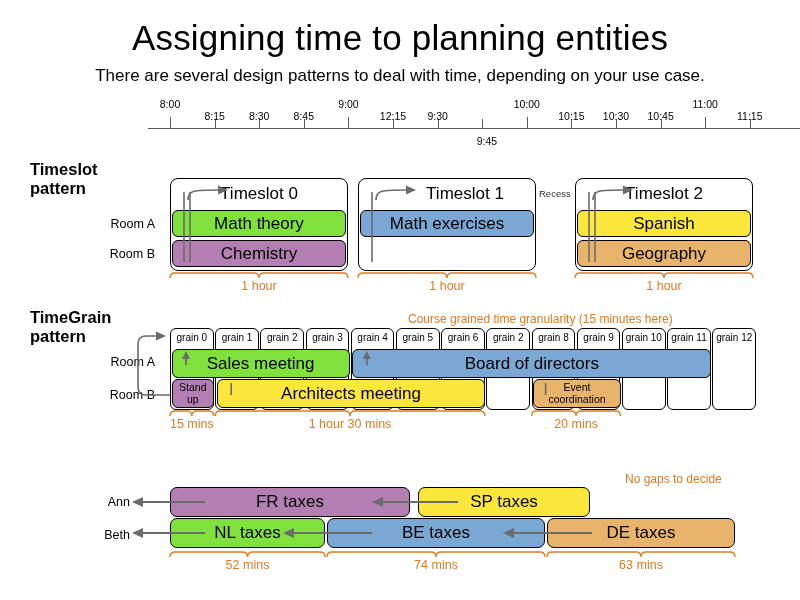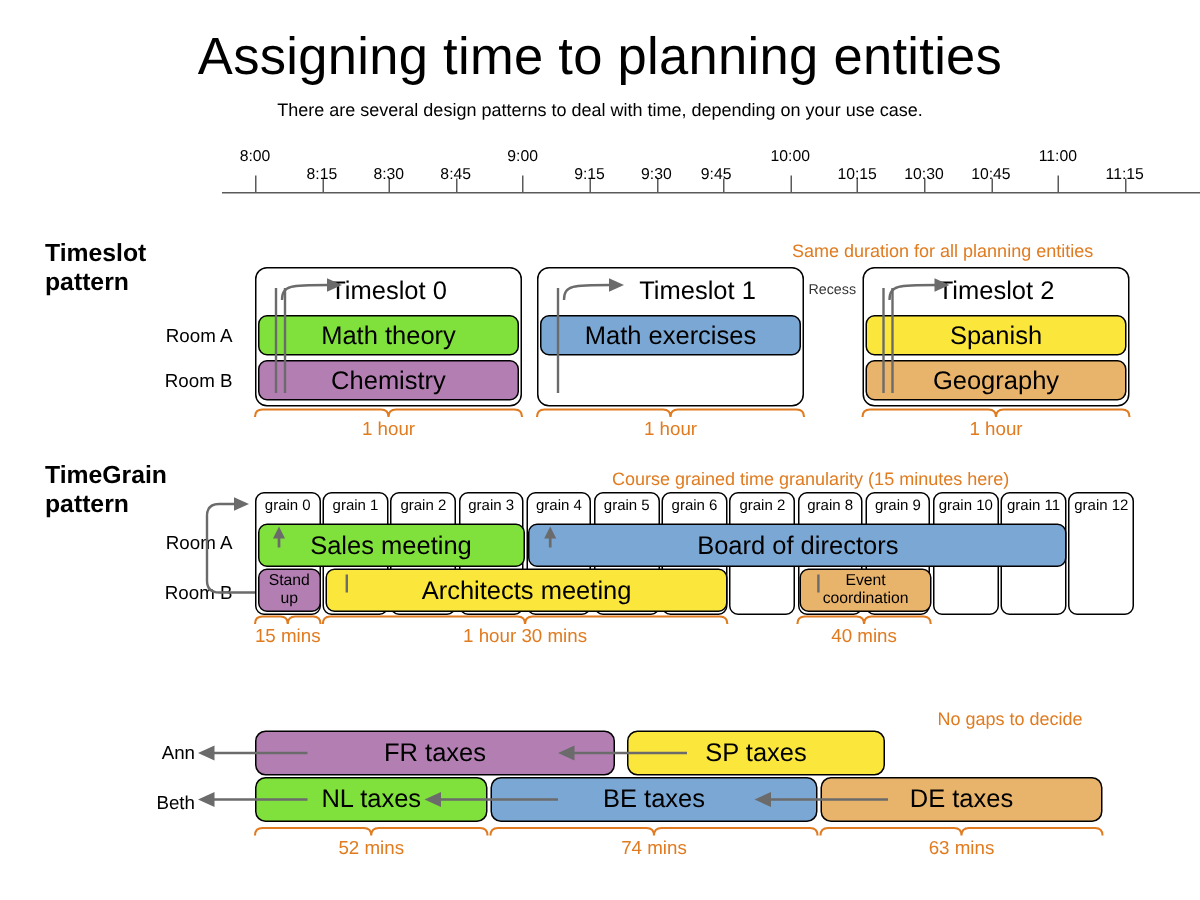--- a/index.html
+++ b/index.html
@@ -11,21 +11,21 @@
   #stage{position:absolute;left:0;top:0;width:800px;height:600px;}
   .abs{position:absolute;}
 
   
   .title{
     left:0;top:18px;width:800px;text-align:center;
     font-size:35px;font-weight:400;letter-spacing:.2px;
   }
   .subtitle{
     left:0;top:66px;width:800px;text-align:center;
-    font-size:12px;font-weight:400;
+    font-size:17px;font-weight:400;
   }
 
   
   .axis-line{
     left:148px;top:128px;width:652px;height:1px;background:#5a5a5a;
   }
   .tick{
     width:1px;height:9px;background:#5a5a5a;top:119px;
   }
   .tick-label{
@@ -80,42 +80,41 @@
       <div class="abs tick-label hi" style="left:155px;width:30px;text-align:center;">8:00</div>
       <div class="abs tick" style="left:214.6px;height:9px;top:119px;"></div>
       <div class="abs tick-label lo" style="left:199.6px;width:30px;text-align:center;">8:15</div>
       <div class="abs tick" style="left:259.2px;height:9px;top:119px;"></div>
       <div class="abs tick-label lo" style="left:244.2px;width:30px;text-align:center;">8:30</div>
       <div class="abs tick" style="left:303.8px;height:9px;top:119px;"></div>
       <div class="abs tick-label lo" style="left:288.8px;width:30px;text-align:center;">8:45</div>
       <div class="abs tick" style="left:348.4px;height:11px;top:117px;"></div>
       <div class="abs tick-label hi" style="left:333.4px;width:30px;text-align:center;">9:00</div>
       <div class="abs tick" style="left:393px;height:9px;top:119px;"></div>
-      <div class="abs tick-label lo" style="left:378px;width:30px;text-align:center;">9:15</div>
+      <div class="abs tick-label lo" style="left:378px;width:30px;text-align:center;">12:15</div>
       <div class="abs tick" style="left:437.6px;height:9px;top:119px;"></div>
       <div class="abs tick-label lo" style="left:422.6px;width:30px;text-align:center;">9:30</div>
       <div class="abs tick" style="left:482.2px;height:9px;top:119px;"></div>
-      <div class="abs tick-label lo" style="left:467.2px;width:30px;text-align:left;">9:45</div>
+      <div class="abs tick-label lo" style="left:467.2px;width:30px;text-align:right;margin-top:25px;">9:45</div>
       <div class="abs tick" style="left:526.8px;height:11px;top:117px;"></div>
       <div class="abs tick-label hi" style="left:511.79999999999995px;width:30px;text-align:center;">10:00</div>
       <div class="abs tick" style="left:571.4000000000001px;height:9px;top:119px;"></div>
       <div class="abs tick-label lo" style="left:556.4000000000001px;width:30px;text-align:center;">10:15</div>
       <div class="abs tick" style="left:616px;height:9px;top:119px;"></div>
       <div class="abs tick-label lo" style="left:601px;width:30px;text-align:center;">10:30</div>
       <div class="abs tick" style="left:660.6px;height:9px;top:119px;"></div>
       <div class="abs tick-label lo" style="left:645.6px;width:30px;text-align:center;">10:45</div>
       <div class="abs tick" style="left:705.2px;height:11px;top:117px;"></div>
       <div class="abs tick-label hi" style="left:690.2px;width:30px;text-align:center;">11:00</div>
       <div class="abs tick" style="left:749.8000000000001px;height:9px;top:119px;"></div>
       <div class="abs tick-label lo" style="left:734.8000000000001px;width:30px;text-align:center;">11:15</div>
     </div>
 
   <div class="abs sec-head" style="left:30px;top:160px;">Timeslot
 pattern</div>
-  <div class="abs note" style="left:528px;top:160px;">Same duration for all planning entities</div>
   <div class="abs row-label" style="left:60px;top:217px;width:95px;">Room A</div>
   <div class="abs row-label" style="left:60px;top:247px;width:95px;">Room B</div>
   <div class="abs recess" style="left:539px;top:188px;">Recess</div>
   <div id="timeslot-area">
       <div class="abs slot-wrap" style="left:170px;top:178px;width:178px;height:93px;"></div>
       <div class="abs" style="left:172px;top:180px;width:174px;height:28px;display:flex;align-items:center;justify-content:center;font-size:17px;">Timeslot 0</div>
       <div class="abs box" style="left:172px;top:210px;width:174px;height:27px;background:#80E03C;border-radius:6px;text-align:right;">Math theory</div>
       <div class="abs box" style="left:172px;top:240px;width:174px;height:27px;background:#B37FB3;border-radius:6px;">Chemistry</div>
       <div class="abs meas" style="left:170px;top:279px;width:178px;">1 hour</div>
       <div class="abs slot-wrap" style="left:358px;top:178px;width:178px;height:93px;"></div>
@@ -163,21 +162,21 @@
       <div class="abs" style="left:712.4000000000001px;top:332px;width:43.7px;text-align:center;font-size:10px;">grain 12</div>
       <div class="abs box" style="left:171.5px;top:349px;width:178.3px;height:29px;background:#80E03C;border-radius:6px;font-size:17px;">Sales meeting</div>
       <div class="abs box" style="left:352.3px;top:349px;width:359.1px;height:29px;background:#7BA7D4;border-radius:6px;font-size:17px;">Board of directors</div>
       <div class="abs box" style="left:171.5px;top:379px;width:42.7px;height:29px;background:#B37FB3;border-radius:6px;font-size:10.5px;line-height:11.5px;text-align:center;white-space:pre-line;">Stand
 up</div>
       <div class="abs box" style="left:216.7px;top:379px;width:268.70000000000005px;height:29px;background:#FBE63C;border-radius:6px;font-size:17px;">Architects meeting</div>
       <div class="abs box" style="left:533.1px;top:379px;width:87.9px;height:29px;background:#E8B36A;border-radius:6px;font-size:10.5px;line-height:11.5px;text-align:center;white-space:pre-line;">Event
 coordination</div>
       <div class="abs meas" style="left:130px;top:417px;width:123.69999999999999px;">15 mins</div>
       <div class="abs meas" style="left:175.2px;top:417px;width:349.70000000000005px;">1 hour 30 mins</div>
-      <div class="abs meas" style="left:491.6px;top:417px;width:168.89999999999998px;">40 mins</div>
+      <div class="abs meas" style="left:491.6px;top:417px;width:168.89999999999998px;">20 mins</div>
     </div>
 
   <div class="abs note" style="left:625px;top:472px;">No gaps to decide</div>
   <div class="abs row-label" style="left:55px;top:495px;width:75px;">Ann</div>
   <div class="abs row-label" style="left:55px;top:528px;width:75px;">Beth</div>
   <div id="chained-area">
       <div class="abs box" style="left:170px;top:487px;width:240px;height:30px;background:#B37FB3;border-radius:7px;">FR taxes</div>
       <div class="abs box" style="left:418px;top:487px;width:172px;height:30px;background:#FBE63C;border-radius:7px;">SP taxes</div>
       <div class="abs box" style="left:170px;top:518px;width:155px;height:30px;background:#80E03C;border-radius:7px;">NL taxes</div>
       <div class="abs box" style="left:327px;top:518px;width:218px;height:30px;background:#7BA7D4;border-radius:7px;">BE taxes</div>

